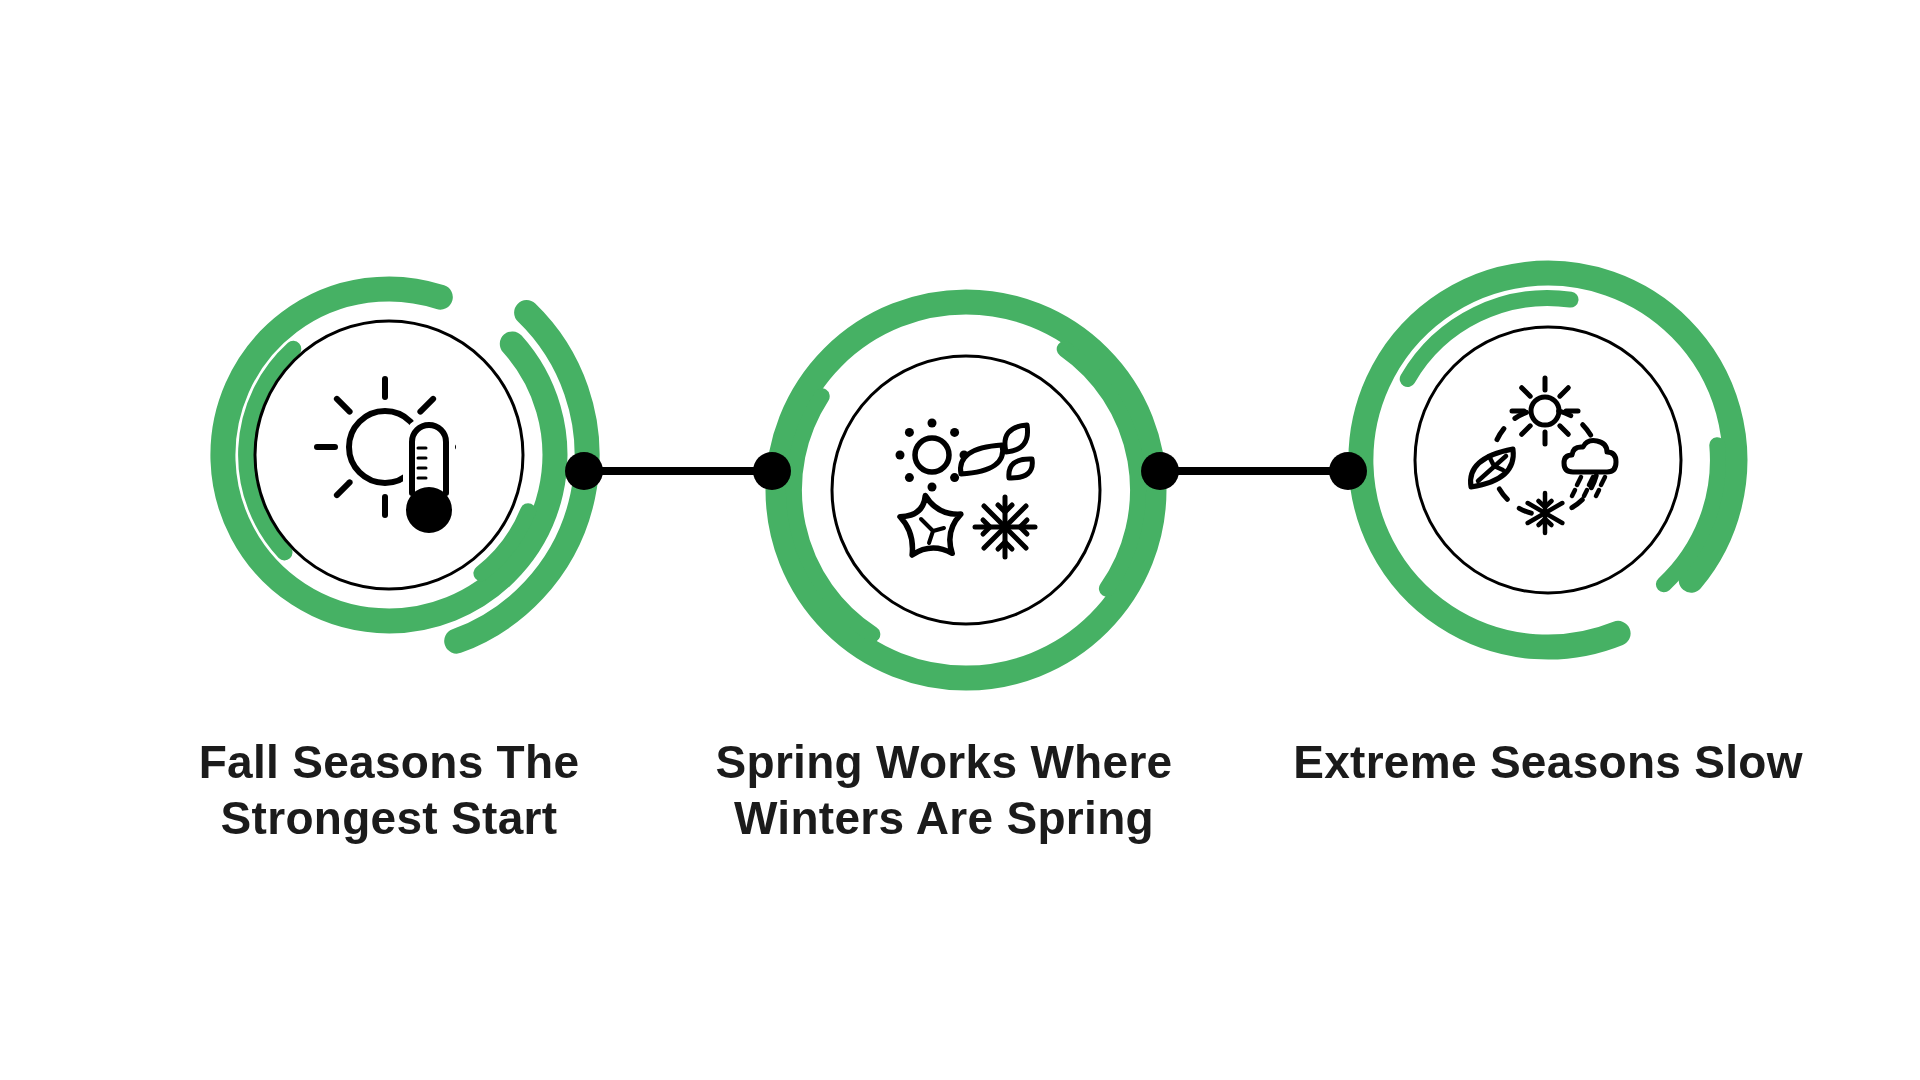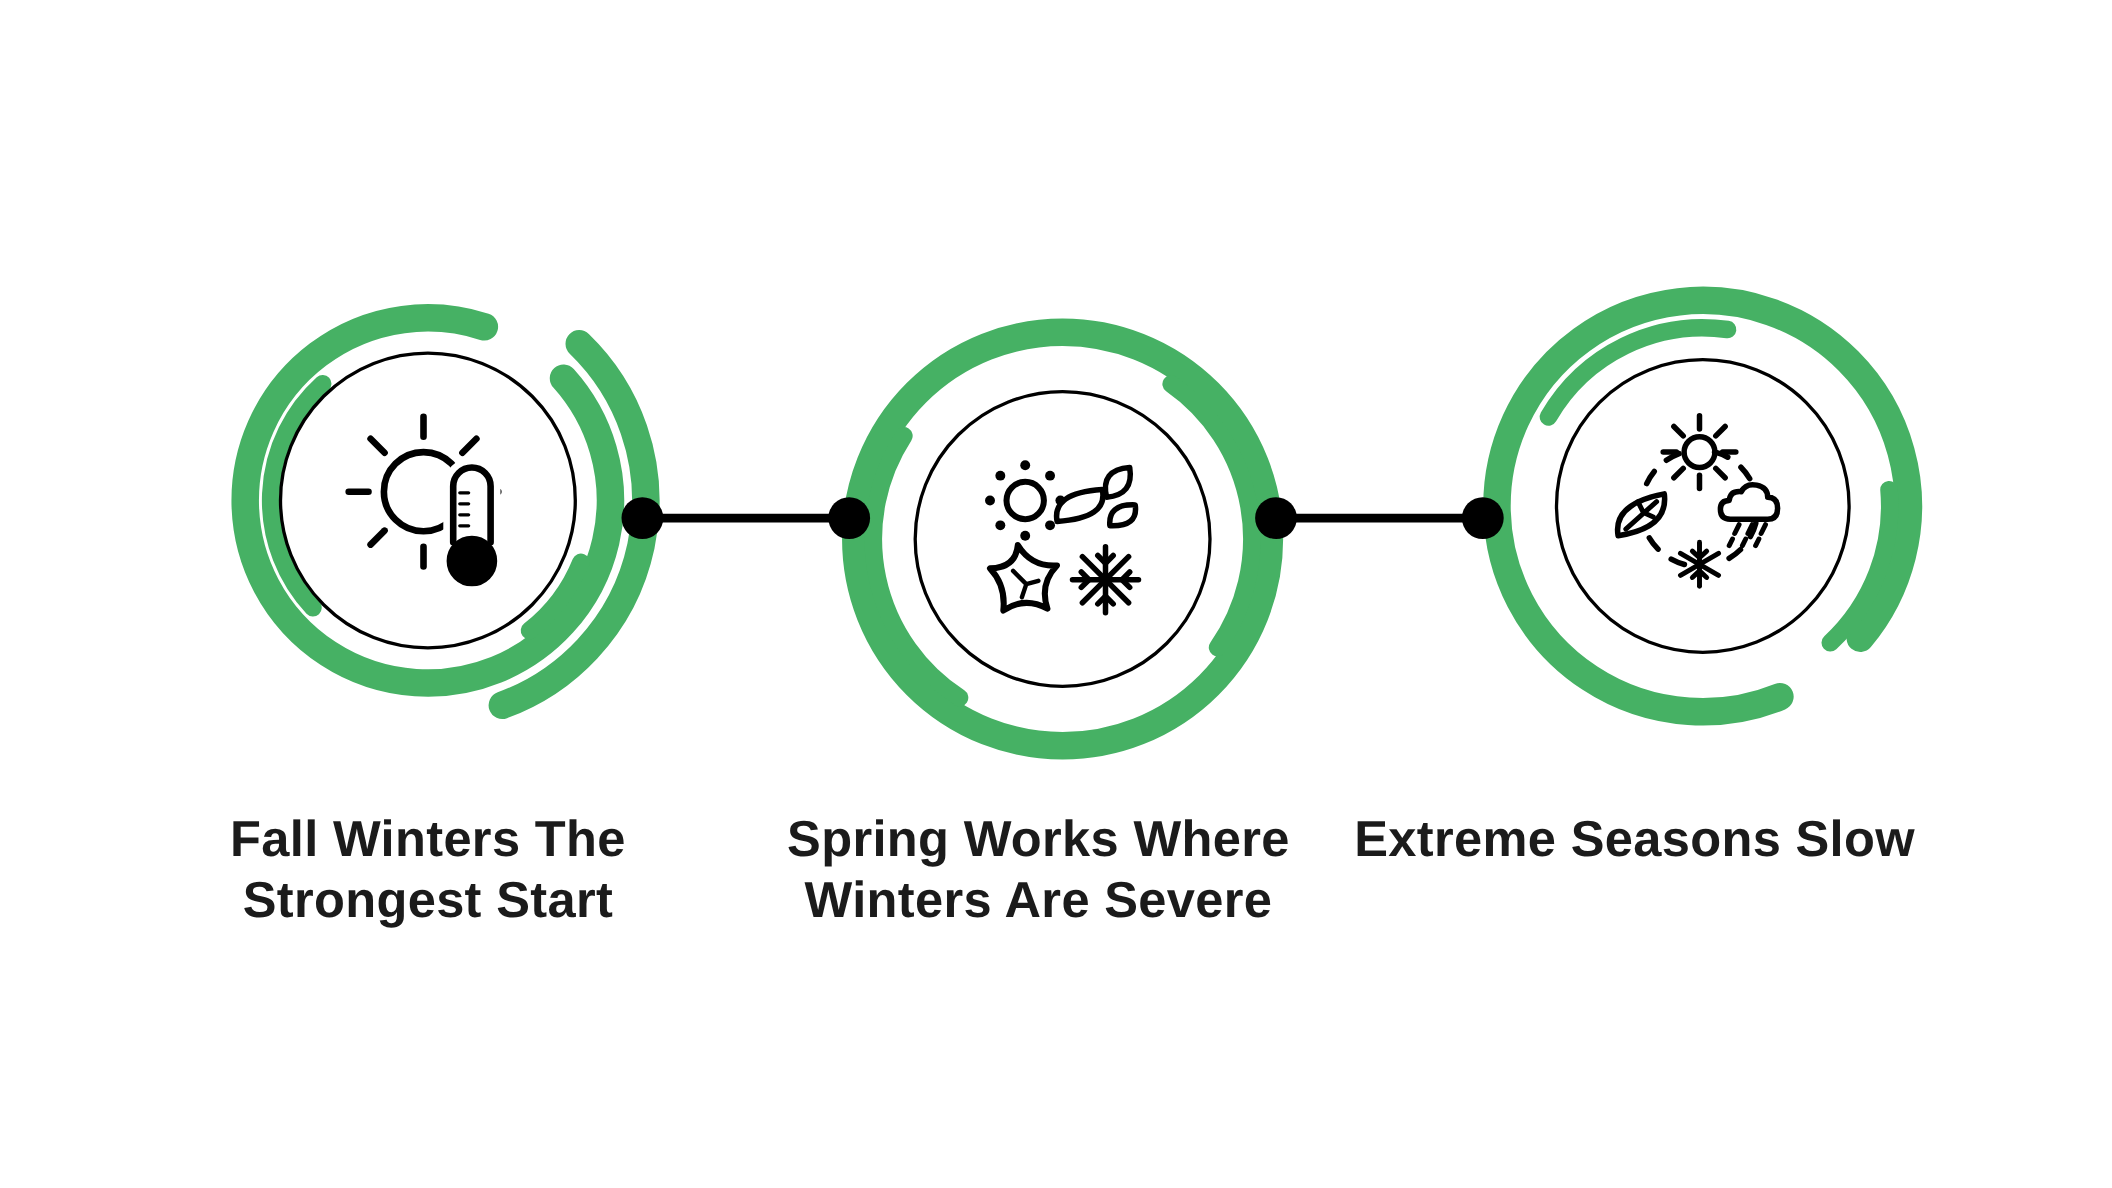--- a/index.html
+++ b/index.html
@@ -45,21 +45,21 @@
     text-align:center;
     color:var(--text-color);
     font-size:46px;
     line-height:56px;
     font-weight:600;
     letter-spacing:0.3px;
   }
   .label-line{display:block;}
   .label-1{left:79px;}
   .label-2{left:634px;}
-  .label-3{left:1176px;}
+  .label-3{left:1238px;}
 </style>
 </head>
 <body>
 
 <div class="canvas">
 
   <svg class="graphic" viewBox="0 0 1920 1080">
 
     <g>
       <path class="arc arc-thick" d="M512.3,343.9 A166,166 0 1 1 440.3,297.1"></path>
@@ -190,24 +190,24 @@
         <line class="ik w45" x1="1545" y1="493" x2="1545" y2="533"></line>
         <line class="ik w45" x1="1562.3" y1="503" x2="1527.7" y2="523"></line>
         <line class="ik w45" x1="1562.3" y1="523" x2="1527.7" y2="503"></line>
         <path class="ik w45" d="M1538.5,501 L1545,507 L1551.5,501"></path>
         <path class="ik w45" d="M1538.5,525 L1545,519 L1551.5,525"></path>
       </g>
     </g>
   </svg>
 
   <div class="step-label label-1">
-    <span class="label-line">Fall Winters The</span>
+    <span class="label-line">Fall Seasons The</span>
     <span class="label-line">Strongest Start</span>
   </div>
   <div class="step-label label-2">
     <span class="label-line">Spring Works Where</span>
-    <span class="label-line">Winters Are Severe</span>
+    <span class="label-line">Winters Are Spring</span>
   </div>
   <div class="step-label label-3">
     <span class="label-line">Extreme Seasons Slow</span>
   </div>
 
 </div>
 
 </body></html>

